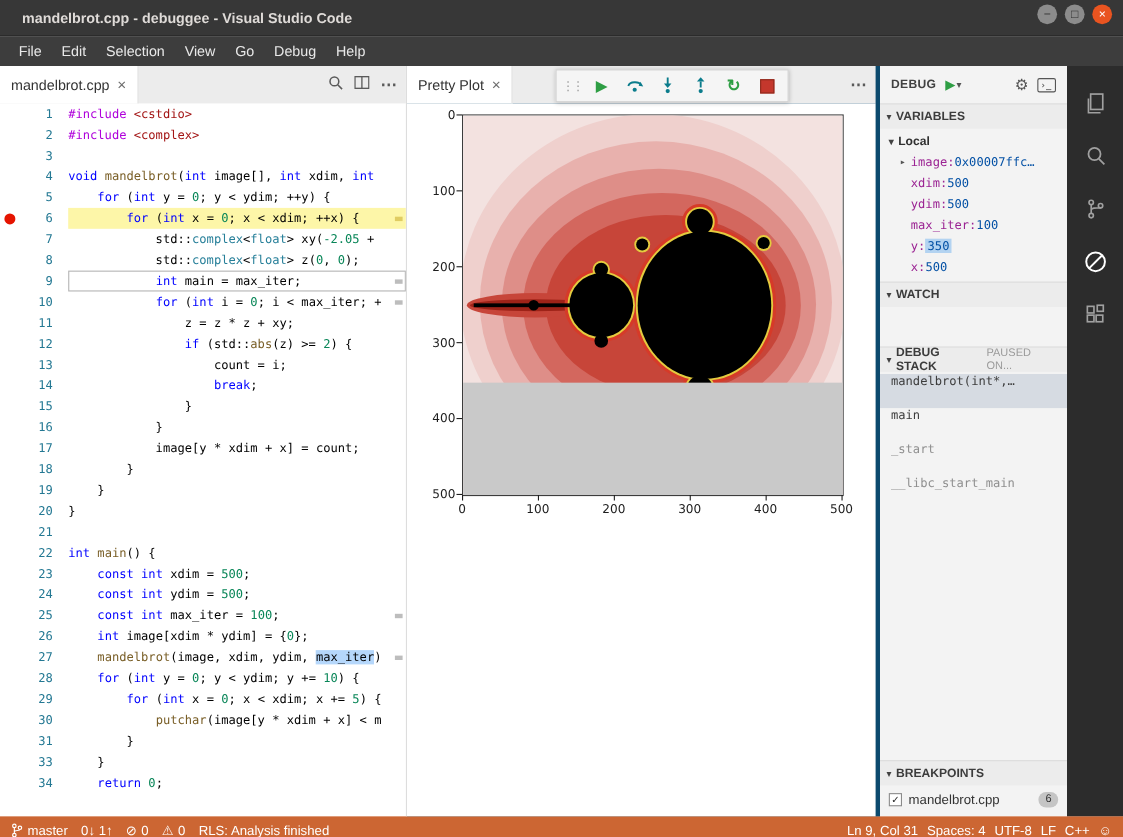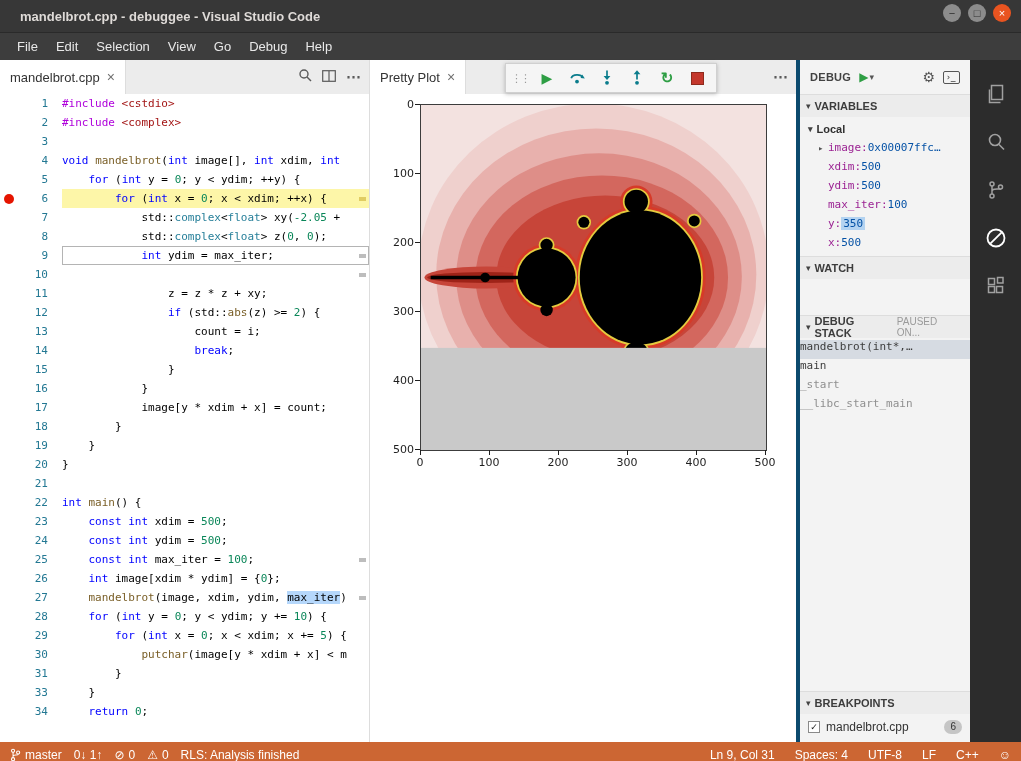--- a/index.html
+++ b/index.html
@@ -61,35 +61,35 @@
   .sec-status{margin-left:auto;font-size:10px;color:#9a9a9a;padding-right:2px}
   .vars-body{flex:none;padding:2px 0 4px}
   .scope-row{display:flex;align-items:center;gap:4px;height:19px;padding-left:8px;font-size:11px;font-weight:bold;color:#303030}
   .var-row{display:flex;align-items:center;height:19px;padding-left:18px;font:11px "DejaVu Sans Mono",monospace;white-space:nowrap}
   .var-row .tw{width:10px;color:#555;font-size:9px}
   .var-name{color:#9b2393}
   .var-value{color:#0451a5}
   .var-value.changed{background:#b3d3f1;padding:0 2px}
   .watch-body{height:36px;flex:none}
   .stack-body{flex:1;padding-top:2px;overflow:hidden}
-  .frame{height:19px;line-height:19px;padding-left:0;font:11px "DejaVu Sans Mono",monospace;color:#3c3c3c;white-space:nowrap;overflow:hidden}
+  .frame{height:31px;line-height:19px;padding-left:10px;font:11px "DejaVu Sans Mono",monospace;color:#3c3c3c;white-space:nowrap;overflow:hidden}
   .frame.sel{background:#d6dbe2}
   .frame.dim{color:#8f8f8f}
   .bps-body{flex:none;padding:3px 0 6px}
   .bp-row{display:flex;align-items:center;height:19px;padding:0 8px;gap:6px;font-size:12px;color:#333}
   .cb{width:12px;height:12px;border:1px solid #8a8a8a;background:#fff;font-size:9px;line-height:11px;text-align:center;color:#222;box-sizing:border-box}
   .bp-badge{margin-left:auto;background:#c5c5c5;color:#333;font-size:10px;border-radius:8px;padding:0 6px;line-height:14px}
   
   .activitybar{width:51px;flex:none;background:var(--activitybar,#2c2c2c);display:flex;flex-direction:column;align-items:center;padding-top:10px}
   .act-btn{width:51px;height:48px;display:flex;align-items:center;justify-content:center;opacity:.55;background:transparent;border:none}
   .act-btn.active{opacity:1}
   
   .statusbar{height:25px;background:var(--statusbar,#cc6633);color:#fff;display:flex;align-items:center;padding:0 10px;font-size:12px}
   .st-group{display:flex;align-items:center;gap:12px}
-  .st-right{margin-left:auto;display:flex;align-items:center;gap:20px}
+  .st-right{margin-left:auto;display:flex;align-items:center;gap:8px}
   .st-item{display:flex;align-items:center;gap:4px;white-space:nowrap}
   .st-ic{font-size:12px;display:flex;align-items:center}
 </style>
 </head>
 <body>
 
 <div class="titlebar">
   <span class="tb-title">mandelbrot.cpp - debuggee - Visual Studio Code</span>
   <div class="tb-controls">
     <span class="wc">−</span>
@@ -184,27 +184,28 @@
               <span class="bp"></span>
               <span class="ln">8</span>
             </div>
             <div class="lb"><span class="tk-p">            std::</span><span class="tk-ty">complex</span><span class="tk-p">&lt;</span><span class="tk-ty">float</span><span class="tk-p">&gt; z(</span><span class="tk-num">0</span><span class="tk-p">, </span><span class="tk-num">0</span><span class="tk-p">);</span></div>
           </div>
           <div class="code-line">
             <div class="gut">
               <span class="bp"></span>
               <span class="ln">9</span>
             </div>
-            <div class="lb cursor-hl"><span class="tk-p">            </span><span class="tk-k">int</span><span class="tk-p"> ydim = max_iter;</span></div>
+            <div class="lb cursor-hl"><span class="tk-p">            </span><span class="tk-k">int</span><span class="tk-p"> main = max_iter;</span></div>
           </div>
           <div class="code-line">
             <div class="gut">
               <span class="bp"></span>
               <span class="ln">10</span>
             </div>
+            <div class="lb"><span class="tk-p">            </span><span class="tk-k">for</span><span class="tk-p"> (</span><span class="tk-k">int</span><span class="tk-p"> i = </span><span class="tk-num">0</span><span class="tk-p">; i &lt; max_iter; +</span></div>
           </div>
           <div class="code-line">
             <div class="gut">
               <span class="bp"></span>
               <span class="ln">11</span>
             </div>
             <div class="lb"><span class="tk-p">                z = z * z + xy;</span></div>
           </div>
           <div class="code-line">
             <div class="gut">

